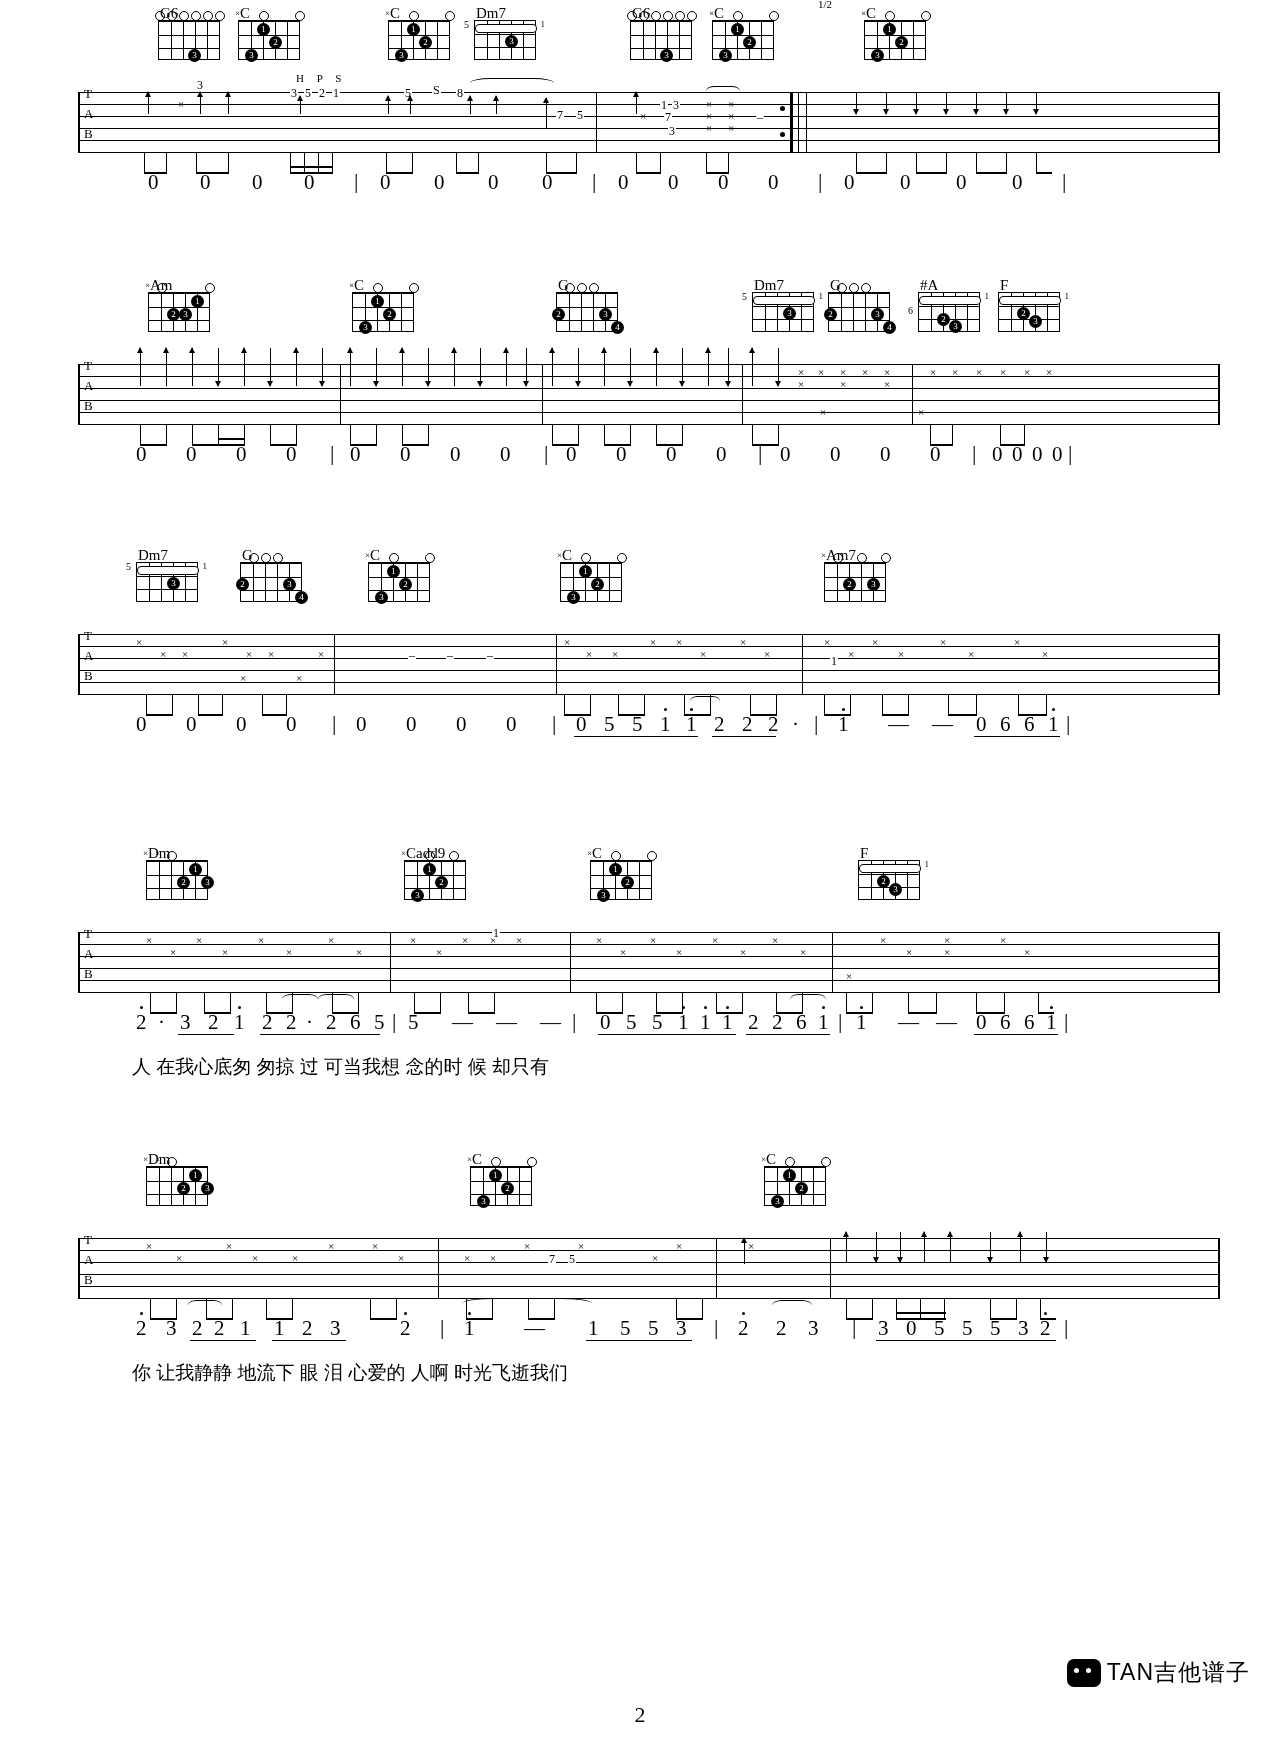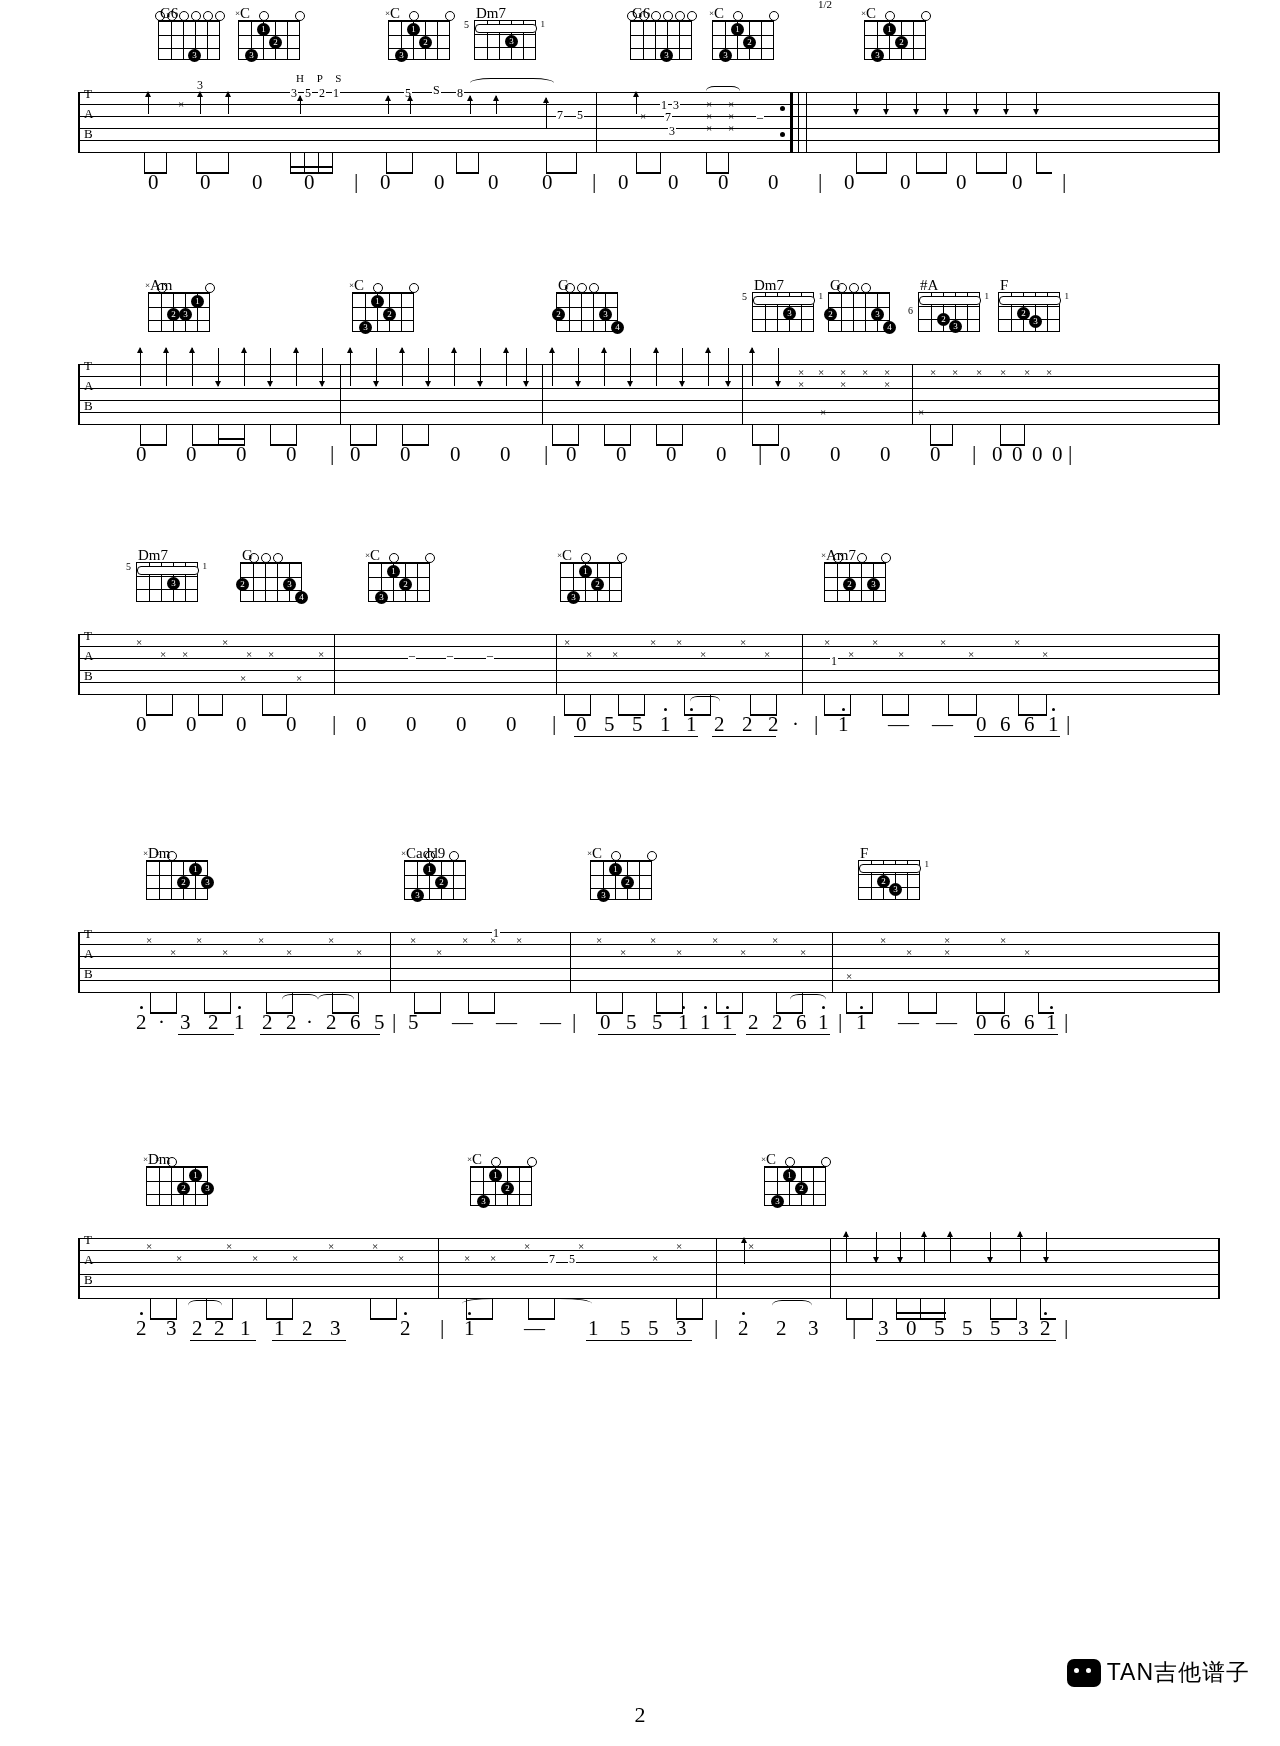--- a/index.html
+++ b/index.html
@@ -1002,20 +1002,23 @@
       <div class="nt" style="left:936px;">—</div>
       <div class="nt" style="left:976px;">0</div>
       <div class="nt" style="left:1000px;">6</div>
       <div class="nt" style="left:1024px;">6</div>
       <div class="nt" style="left:1046px;">1</div>
       <div class="overdot" style="left:1050px;top:-4px;"></div>
       <div class="under" style="left:974px;top:24px;width:84px;"></div>
       <div class="nbar" style="left:1064px;top:-2px;">|</div>
     </div>
 
+    <div class="lyrics">
+      <div class="ly" style="left:132px;">人 在我心底匆 匆掠   过          可当我想 念的时  候          却只有</div>
+    </div>
   </div>
 
   <div class="system" style="position:absolute;left:0;top:1152px;">
     <div class="chords">
       <div class="chordbox" style="left:146px;">
         <div class="chordname">Dm</div>
         <div class="grid">
           <div class="v" style="left:12px"></div>
             <div class="v" style="left:24px"></div>
             <div class="v" style="left:36px"></div>
@@ -1184,20 +1187,23 @@
       <div class="nt" style="left:934px;">5</div>
       <div class="nt" style="left:962px;">5</div>
       <div class="nt" style="left:990px;">5</div>
       <div class="nt" style="left:1018px;">3</div>
       <div class="nt" style="left:1040px;">2</div>
       <div class="overdot" style="left:1044px;top:-4px;"></div>
       <div class="under" style="left:876px;top:24px;width:180px;"></div>
       <div class="nbar" style="left:1064px;top:-2px;">|</div>
     </div>
 
+    <div class="lyrics">
+      <div class="ly" style="left:132px;">你 让我静静 地流下 眼   泪      心爱的 人啊      时光飞逝我们</div>
+    </div>
   </div>
 
   <div class="wm">
     <div class="wx"></div>
     <div class="wtxt">TAN吉他谱子</div>
   </div>
 
   <div class="pagenum">2</div>
 </div>
 

